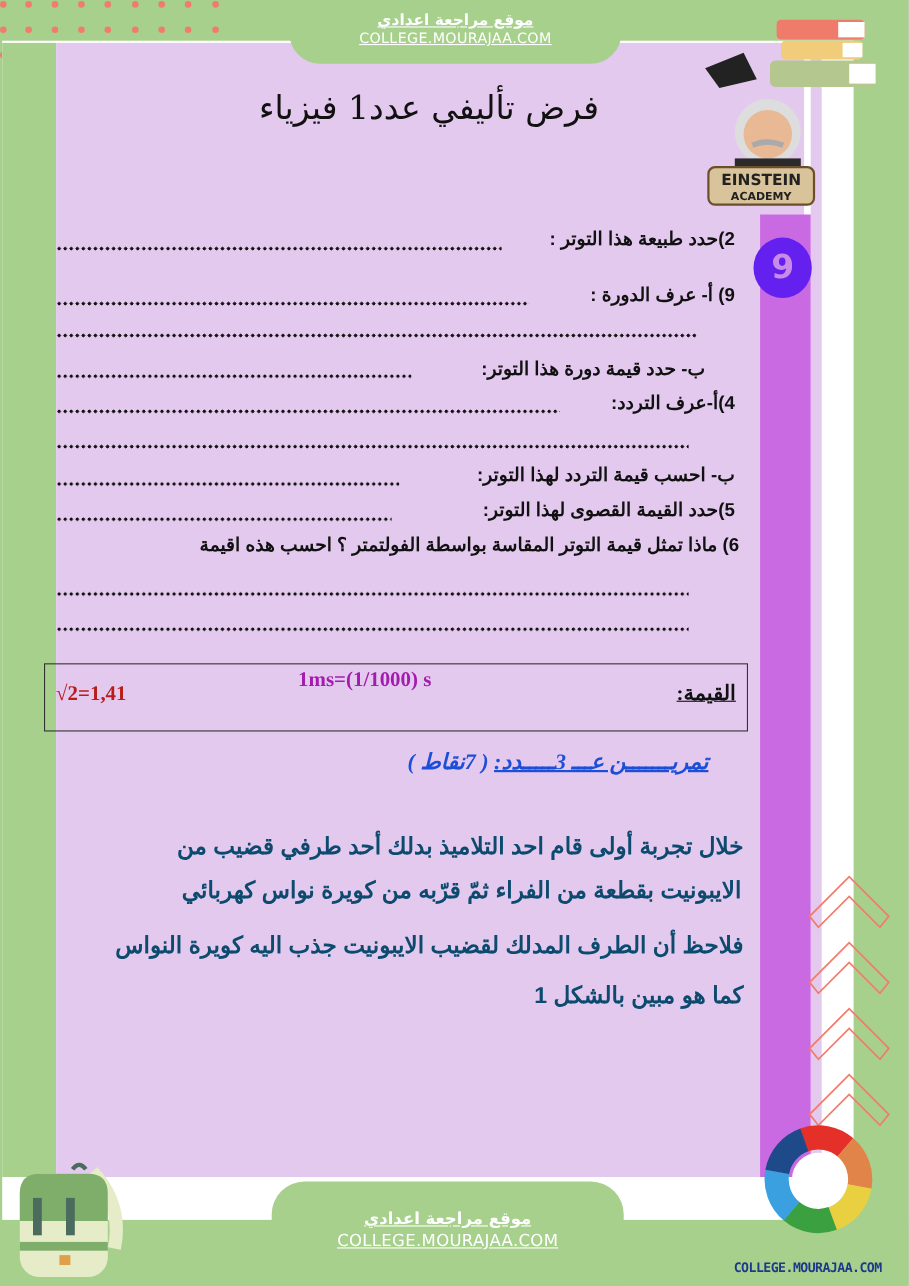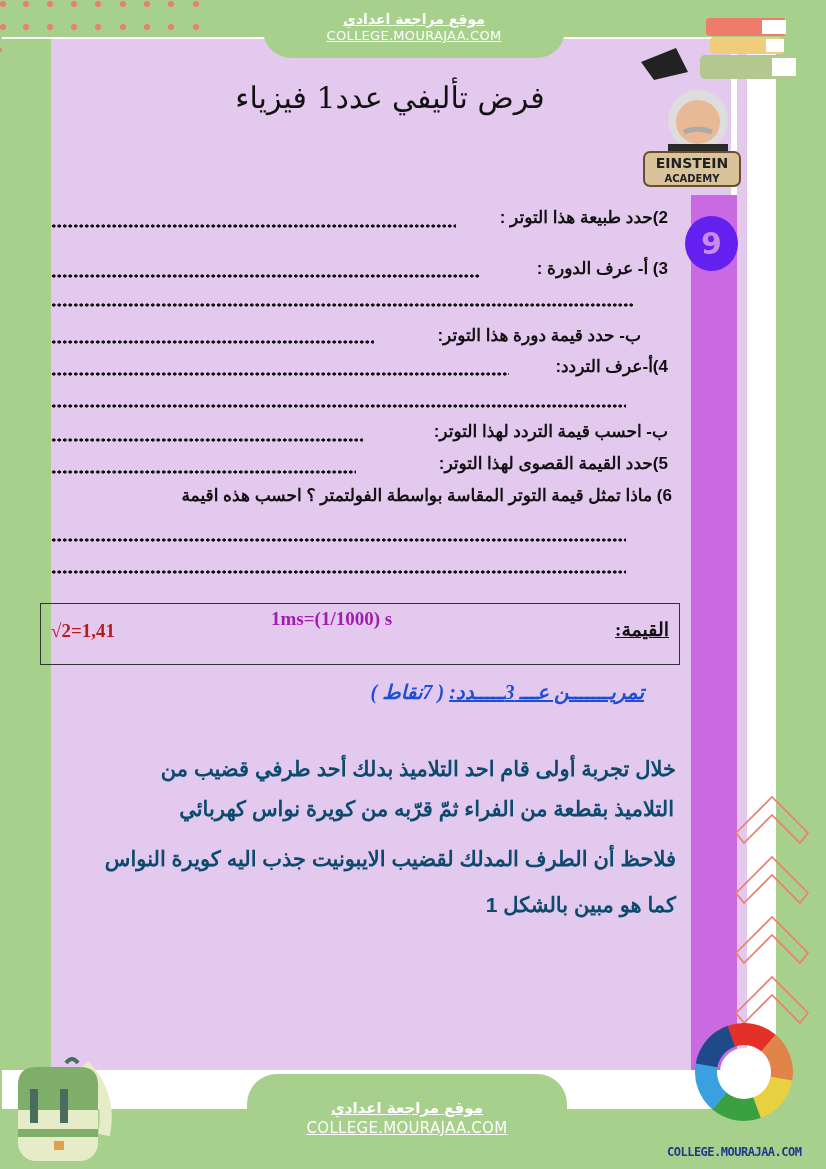--- a/index.html
+++ b/index.html
@@ -137,21 +137,21 @@
   <rect x="8" y="112" width="96" height="34" rx="6" fill="#d9c39a" stroke="#6b4e2a" stroke-width="2"></rect>
   <text x="56" y="128" text-anchor="middle" font-family="DejaVu Sans, sans-serif" font-weight="bold" font-size="14" fill="#222">EINSTEIN</text>
   <text x="56" y="142" text-anchor="middle" font-family="DejaVu Sans, sans-serif" font-weight="bold" font-size="10" fill="#222">ACADEMY</text>
 </svg>
 
 <div class="title">فرض تأليفي عدد1 فيزياء</div>
 
 <div class="q" style="top:207px">2)حدد طبيعة هذا التوتر :</div>
 <div class="dotsline" style="top:224px;width:405px"></div>
 
-<div class="q" style="top:258px">3) أ- عرف الدورة :</div>
+<div class="q" style="top:258px">9) أ- عرف الدورة :</div>
 <div class="dotsline" style="top:274px;width:430px"></div>
 <div class="dotsline" style="top:303px;width:582px"></div>
 
 <div class="q" style="top:325px;right:185px">ب- حدد قيمة دورة هذا التوتر:</div>
 <div class="dotsline" style="top:340px;width:323px"></div>
 
 <div class="q" style="top:356px">4)أ-عرف التردد:</div>
 <div class="dotsline" style="top:372px;width:458px"></div>
 <div class="dotsline" style="top:404px;width:575px"></div>
 
@@ -169,21 +169,21 @@
   <span class="rem-sqrt">√2=1,41</span>
   <span class="rem-ms">1ms=(1/1000) s</span>
   <span class="rem-label">القيمة:</span>
 </div>
 
 <div class="ex-title">
   <span class="u">تمريـــــــن عـــ 3ـــــدد:</span><span> ( 7نقاط )</span>
 </div>
 
 <div class="para" style="top:757px">خلال تجربة أولى قام احد التلاميذ بدلك أحد طرفي قضيب من</div>
-<div class="para" style="top:797px;right:152px">التلاميذ بقطعة من الفراء ثمّ قرّبه من كويرة نواس كهربائي</div>
+<div class="para" style="top:797px;right:152px">الايبونيت بقطعة من الفراء ثمّ قرّبه من كويرة نواس كهربائي</div>
 <div class="para" style="top:847px;right:150px">فلاحظ أن الطرف المدلك لقضيب الايبونيت جذب اليه كويرة النواس</div>
 <div class="para" style="top:893px">كما هو مبين بالشكل 1</div>
 
 <div class="bottom-green"></div>
 <div class="footer-tab">
   <div class="ar">موقع مراجعة اعدادي</div>
   <div class="en">COLLEGE.MOURAJAA.COM</div>
 </div>
 
 <svg class="backpack" viewBox="0 0 100 110">

